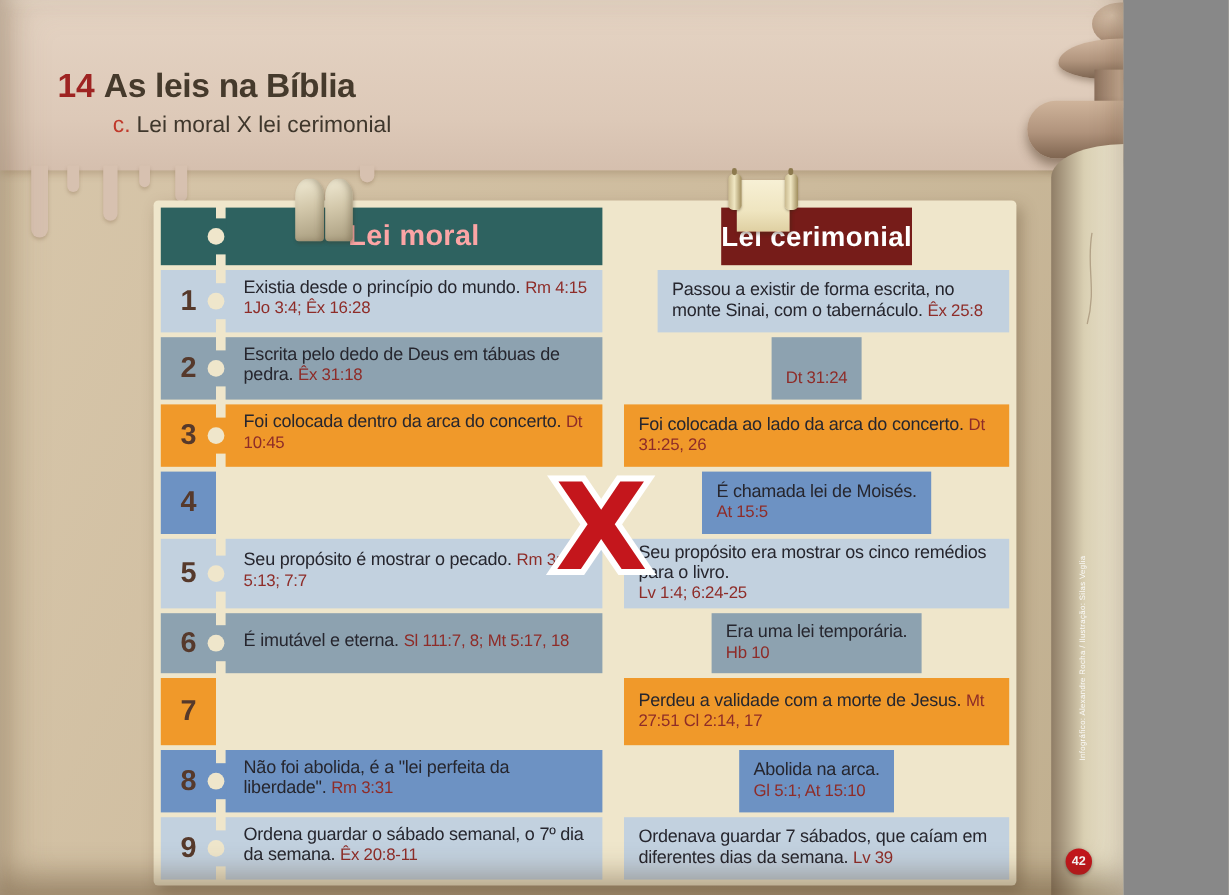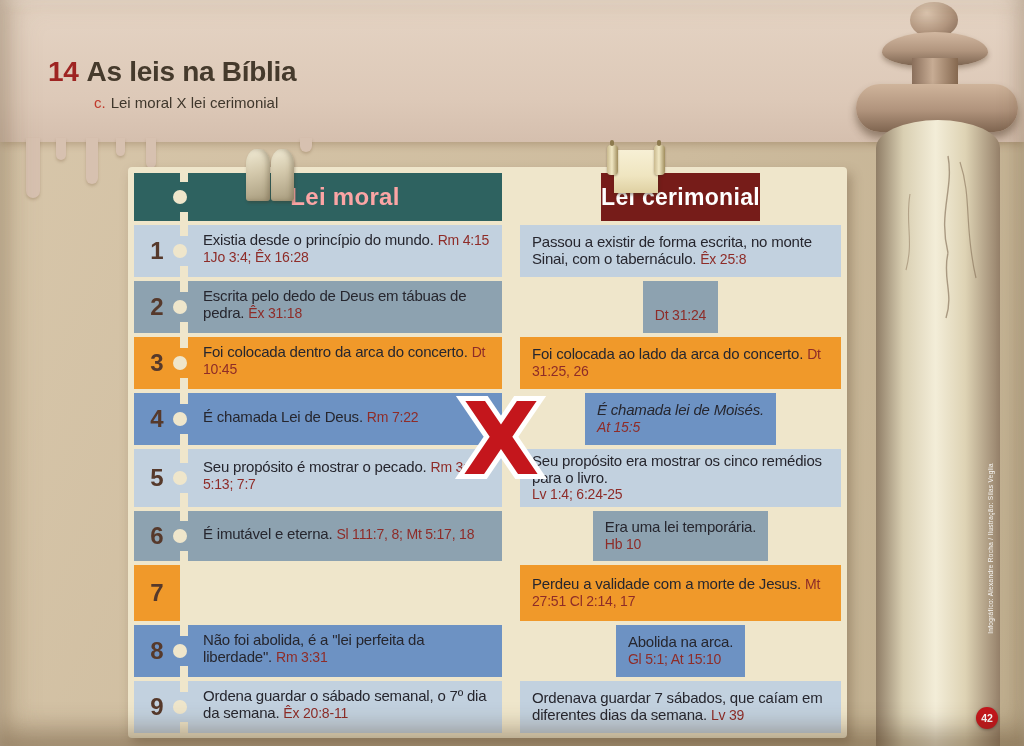--- a/index.html
+++ b/index.html
@@ -1,38 +1,38 @@
 <!DOCTYPE html>
 <html><head>
 <meta charset="utf-8">
 <style>
   * { margin:0; padding:0; box-sizing:border-box; }
   body { background:#888; }
   .stage {
-    position:relative; width:1024px; height:746px; overflow:hidden;
+    position:relative; width:936px; height:746px; overflow:hidden;
     font-family:"Liberation Sans", sans-serif;
     background: linear-gradient(115deg,#d8c7ab 0%,#cdbb9d 55%,#bfae8e 100%);
   }
   .stage::after {
     content:""; position:absolute; inset:0; pointer-events:none; z-index:9;
     box-shadow: inset 0 -16px 26px rgba(80,55,30,.38), inset 0 4px 10px rgba(255,246,236,.25), inset 14px 0 30px rgba(140,115,85,.18);
   }
   
   .band-top {
     position:absolute; top:0; left:0; right:0; height:142px; z-index:1;
     background: linear-gradient(180deg,#e5d4c4 0%, #ddc9b8 70%, #d5bfae 100%);
     box-shadow: 0 3px 7px rgba(120,90,60,.3);
   }
   .drip { position:absolute; top:138px; background:#d7c1b0; border-radius:0 0 8px 8px;
           box-shadow:0 2px 3px rgba(120,90,60,.28); z-index:1; }
   
   .titleblock { position:absolute; left:48px; top:56px; z-index:5; }
   .title-line { font-size:28px; font-weight:bold; letter-spacing:-.3px; color:#453a2c; }
   .title-num { color:#9e2422; margin-right:8px; }
-  .subtitle-line { font-size:15px; color:#3f372c; margin:6px 0 0 46px; }
+  .subtitle-line { font-size:19px; color:#3f372c; margin:6px 0 0 46px; }
   .subtitle-prefix { color:#c0392b; margin-right:5px; }
   
   .pillar { position:absolute; inset:0; z-index:2; pointer-events:none; }
   .p-ball { position:absolute; left:910px; top:2px; width:48px; height:36px; border-radius:50%;
             background: radial-gradient(ellipse at 35% 30%, #dcc6b0 0%, #b2967f 55%, #7e6450 100%); }
   .p-bulb { position:absolute; left:882px; top:32px; width:106px; height:34px; border-radius:50% 50% 40% 40% / 60% 60% 40% 40%;
             background: linear-gradient(180deg,#d2b8a1 0%, #b1957e 55%, #7c6450 100%); box-shadow:0 3px 5px rgba(70,50,30,.35); }
   .p-neck { position:absolute; left:912px; top:58px; width:46px; height:32px;
             background: linear-gradient(90deg,#8a6f5b,#c7ac94 45%,#85684f); }
   .p-collar { position:absolute; left:856px; top:84px; width:162px; height:48px; border-radius:26px;
@@ -176,24 +176,20 @@
             </div>
           <div class="txtcell" style="--c: #f0992a;">
               <span class="tab"></span>
             <p class="cellp"><span>Foi colocada dentro da arca do concerto.</span> <span class="ref">Dt 10:45</span></p>
             </div>
         </div>
         <div class="lrow" style="height:52px">
           <div class="numcell" style="--c: #6d92c3;">
               <span>4</span>
             </div>
-          <div class="txtcell" style="--c: #6d92c3;">
-              <span class="tab"></span>
-            <p class="cellp"><span>É chamada Lei de Deus.</span> <span class="ref">Rm 7:22</span></p>
-            </div>
         </div>
         <div class="lrow" style="height:58px">
           <div class="numcell" style="--c: #c2d1df;">
               <span>5</span>
             </div>
           <div class="txtcell" style="--c: #c2d1df;">
               <span class="tab"></span>
             <p class="cellp"><span>Seu propósito é mostrar o pecado.</span> <span class="ref">Rm 3:20; 5:13; 7:7</span></p>
             </div>
         </div>
@@ -234,30 +230,30 @@
       <div class="col-right">
         <div class="hdr-right" style="--c: #761c19;">
           <div class="scrollicon">
               <span class="s-sheet"></span>
               <span class="rl"></span>
               <span class="rr"></span>
             </div>
           <span>Lei cerimonial</span>
         </div>
 
-        <div class="rrow" style="height: 52px; --c: #c2d1df;">
+        <div class="rrow" style="height: 52px; margin-left: 28px; --c: #c2d1df;">
           <p class="cellp"><span>Passou a existir de forma escrita, no monte Sinai, com o tabernáculo.</span> <span class="ref">Êx 25:8</span></p>
           </div>
         <div class="rrow" style="height: 52px; --c: #8da2b0;">
           <p class="cellp"><br><span class="ref">Dt 31:24</span></p>
           </div>
         <div class="rrow" style="height: 52px; --c: #f0992a;">
           <p class="cellp"><span>Foi colocada ao lado da arca do concerto.</span> <span class="ref">Dt 31:25, 26</span></p>
           </div>
-        <div class="rrow" style="height: 52px; font-style: italic; --c: #6d92c3;">
+        <div class="rrow" style="height: 52px; --c: #6d92c3;">
           <p class="cellp"><span>É chamada lei de Moisés.</span><br><span class="ref">At 15:5</span></p>
           </div>
         <div class="rrow" style="height: 58px; --c: #c2d1df;">
           <p class="cellp"><span>Seu propósito era mostrar os cinco remédios para o livro.</span><br><span class="ref">Lv 1:4; 6:24-25</span></p>
           </div>
         <div class="rrow" style="height: 50px; --c: #8da2b0;">
           <p class="cellp"><span>Era uma lei temporária.</span><br><span class="ref">Hb 10</span></p>
           </div>
         <div class="rrow" style="height: 56px; --c: #f0992a;">
           <p class="cellp"><span>Perdeu a validade com a morte de Jesus.</span> <span class="ref">Mt 27:51 Cl 2:14, 17</span></p>

